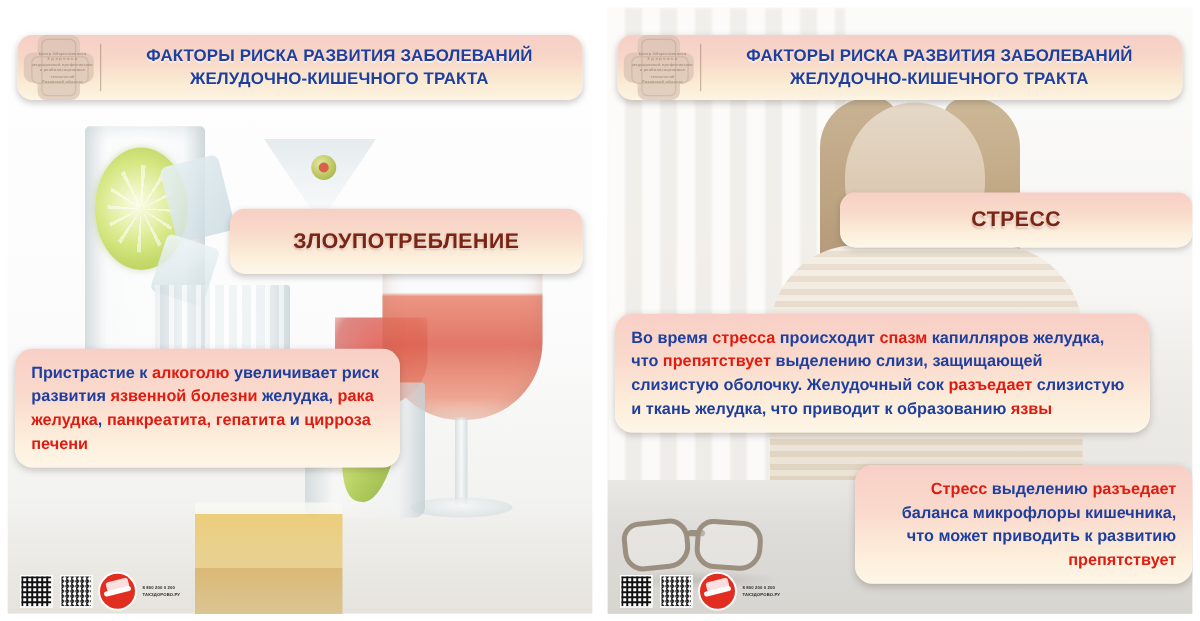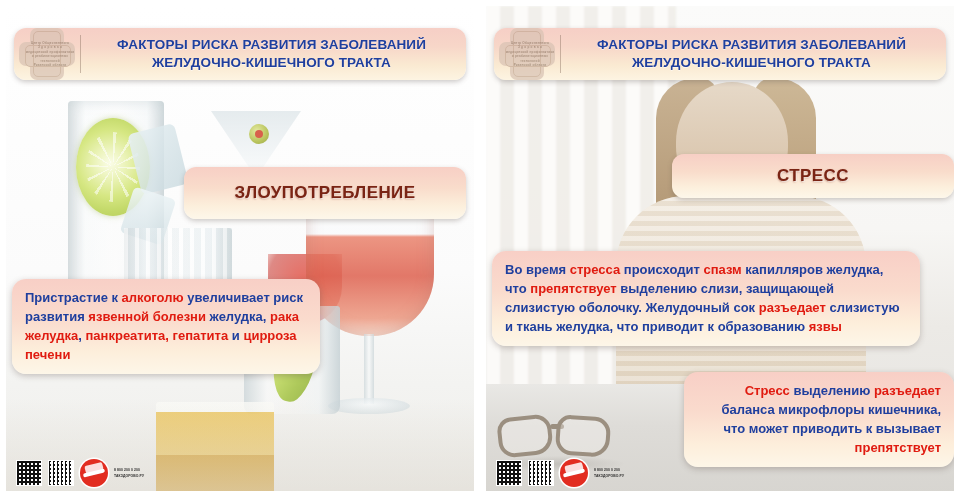--- a/index.html
+++ b/index.html
@@ -458,21 +458,21 @@
           <span>ЖЕЛУДОЧНО-КИШЕЧНОГО ТРАКТА</span>
         </h1>
       </header>
 
       <div class="plaque plaque-stress">
         <div class="plaque-text">СТРЕСС</div>
       </div>
 
       <div class="callout co-stress1"><span>Во время </span><span class="hl">стресса</span><span> происходит </span><span class="hl">спазм</span><span> капилляров желудка, что </span><span class="hl">препятствует</span><span> выделению слизи, защищающей слизистую оболочку. Желудочный сок </span><span class="hl">разъедает</span><span> слизистую и ткань желудка, что приводит к образованию </span><span class="hl">язвы</span></div>
 
-      <div class="callout co-stress2 align-right"><span class="hl">Стресс</span><span> выделению </span><span class="hl">разъедает</span><span> баланса микрофлоры кишечника, что может приводить к вызывает </span><span class="hl">препятствует</span></div>
+      <div class="callout co-stress2 align-right"><span class="hl">Стресс</span><span> выделению </span><span class="hl">разъедает</span><span> баланса микрофлоры кишечника, что может приводить к развитию </span><span class="hl">препятствует</span></div>
 
       <div class="footer">
         <div class="qr"></div>
         <div class="qr alt"></div>
         <div class="badge">
           <span class="badge-glyph"></span>
           <span class="badge-bar"></span>
         </div>
         <div class="footer-lines">
           <div class="footer-line">8 800 200 0 200</div>

